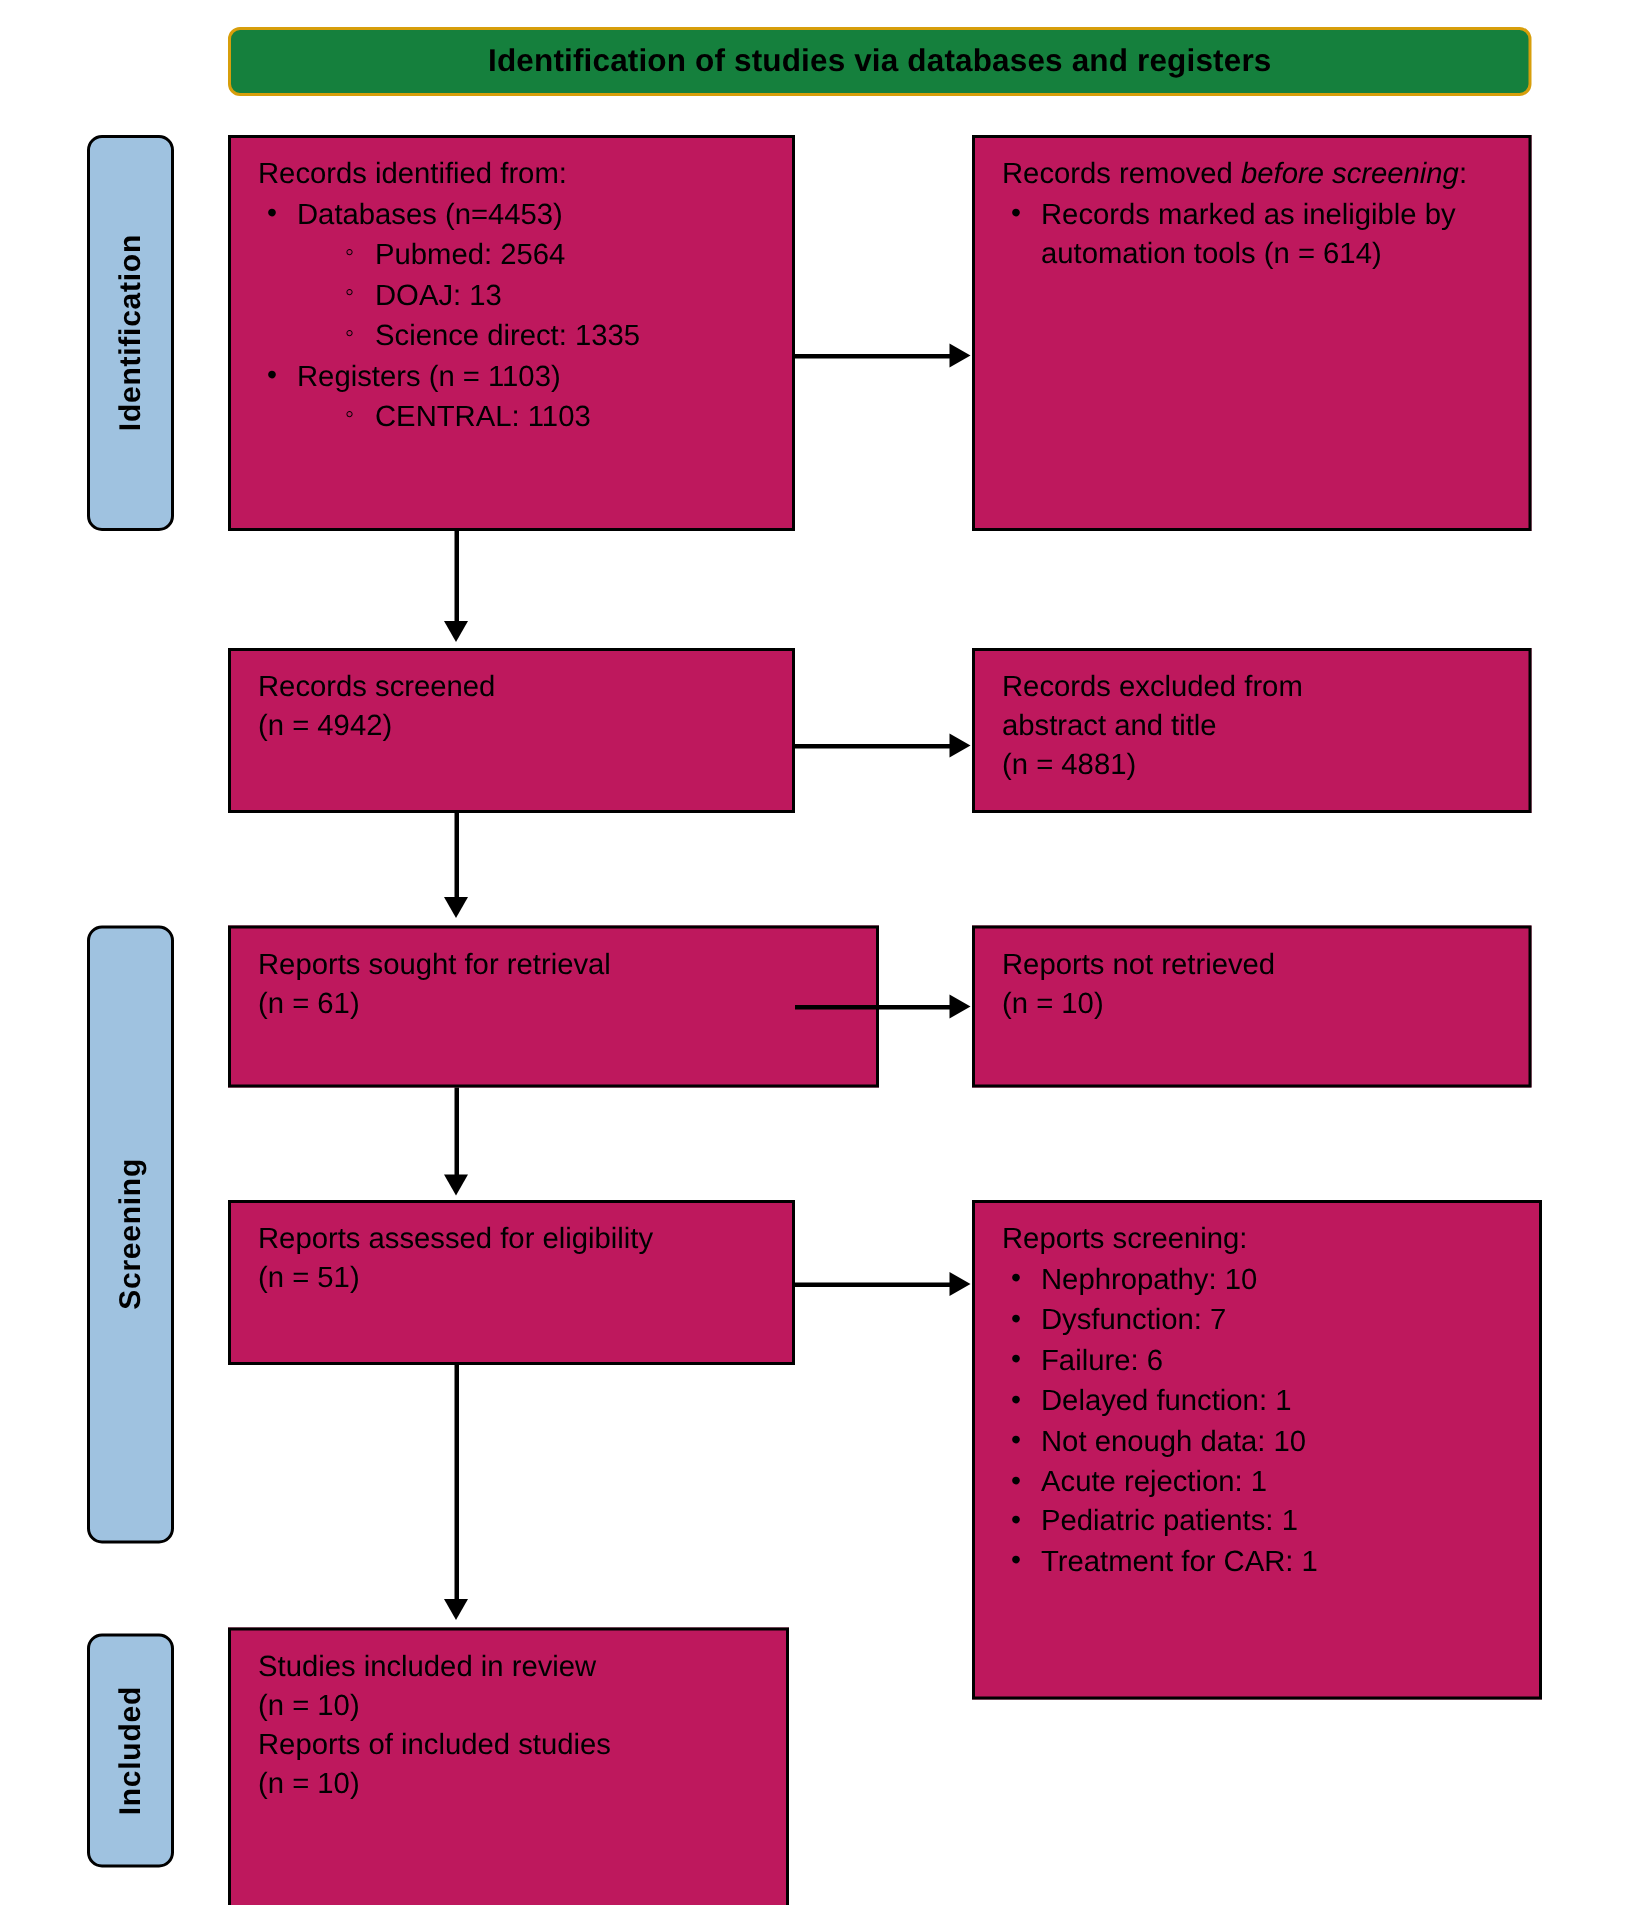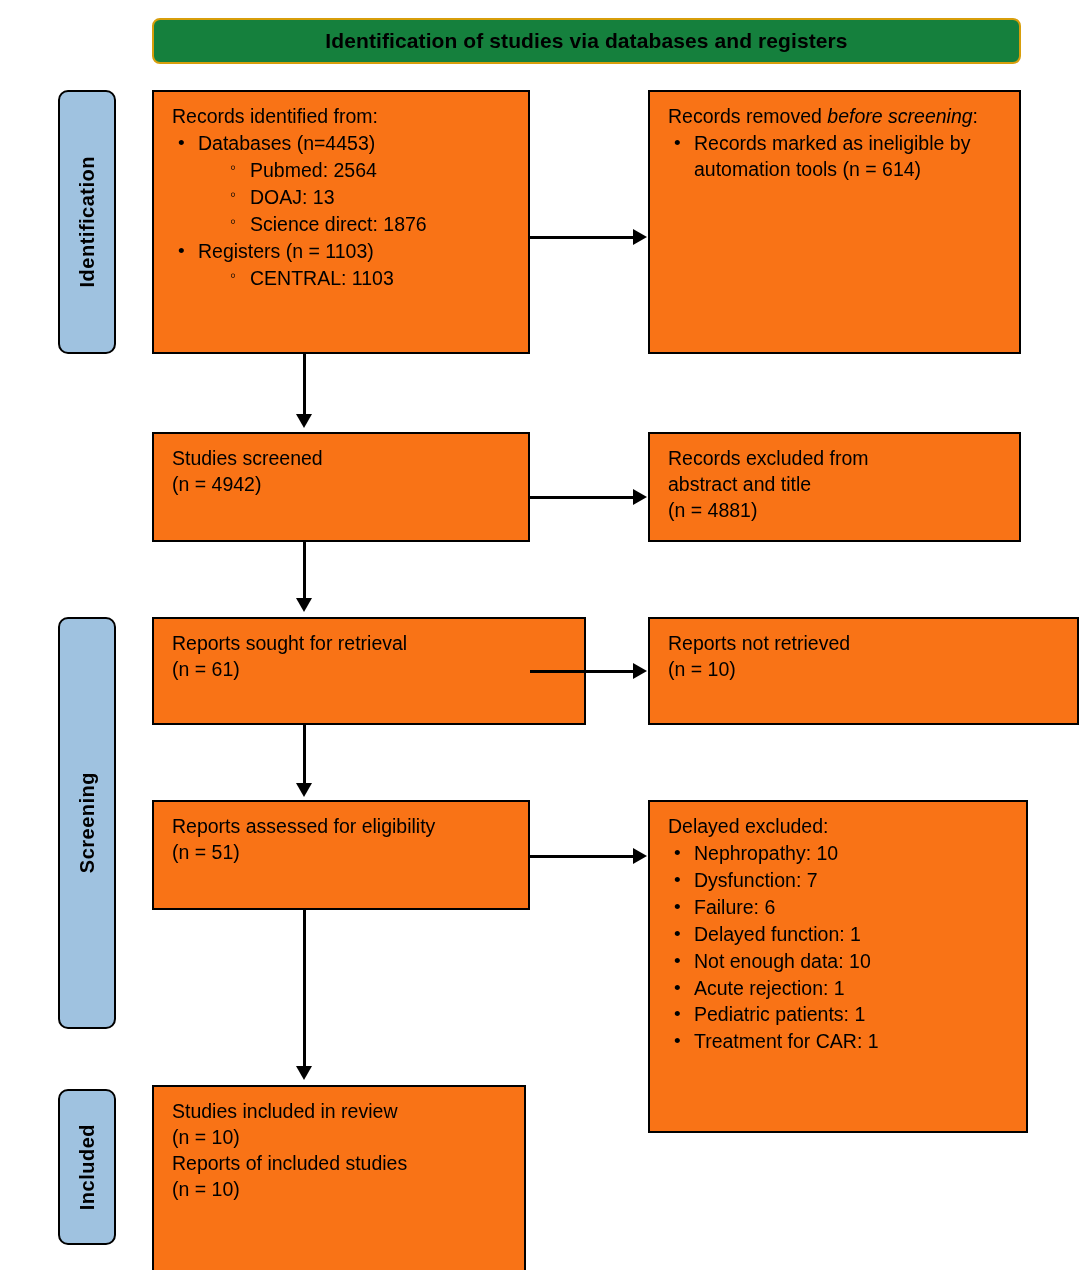--- a/index.html
+++ b/index.html
@@ -59,21 +59,21 @@
     transform: rotate(180deg);
     font-size: 20px;
     font-weight: bold;
     letter-spacing: 0.5px;
     white-space: nowrap;
   }
 
   
   .box {
     position: absolute;
-    background: #f97316;
+    background: #be185d;
     border: 2.5px solid #000000;
     box-sizing: border-box;
     padding: 12px 14px 10px 18px;
     font-size: 19.5px;
     line-height: 1.33;
   }
   .box p {
     margin: 0;
   }
   .box ul {
@@ -151,21 +151,21 @@
   </div>
 
   <div class="box" style="left:152px; top:90px; width:378px; height:264px;">
     <p>Records identified from:</p>
     <ul>
       <li>
         <span>Databases (n=4453)</span>
         <ul>
           <li>Pubmed: 2564</li>
           <li>DOAJ: 13</li>
-          <li>Science direct: 1876</li>
+          <li>Science direct: 1335</li>
         </ul>
       </li>
       <li>
         <span>Registers (n = 1103)</span>
         <ul>
           <li>CENTRAL: 1103</li>
         </ul>
       </li>
     </ul>
   </div>
@@ -177,59 +177,59 @@
     </ul>
   </div>
 
   <div class="arrow-line" style="left:530px; top:236px; width:104px; height:3px;"></div>
   <div class="arrow-head-right" style="left:633px; top:229px;"></div>
 
   <div class="arrow-line" style="left:303px; top:354px; width:3px; height:62px;"></div>
   <div class="arrow-head-down" style="left:296px; top:414px;"></div>
 
   <div class="box" style="left:152px; top:432px; width:378px; height:110px;">
-    <p>Studies screened</p>
+    <p>Records screened</p>
     <p>(n = 4942)</p>
   </div>
 
   <div class="box" style="left:648px; top:432px; width:373px; height:110px;">
     <p>Records excluded from</p>
     <p>abstract and title</p>
     <p>(n = 4881)</p>
   </div>
 
   <div class="arrow-line" style="left:530px; top:496px; width:104px; height:3px;"></div>
   <div class="arrow-head-right" style="left:633px; top:489px;"></div>
 
   <div class="arrow-line" style="left:303px; top:542px; width:3px; height:58px;"></div>
   <div class="arrow-head-down" style="left:296px; top:598px;"></div>
 
   <div class="box" style="left:152px; top:617px; width:434px; height:108px;">
     <p>Reports sought for retrieval</p>
     <p>(n = 61)</p>
   </div>
 
-  <div class="box" style="left:648px; top:617px; width:431px; height:108px;">
+  <div class="box" style="left:648px; top:617px; width:373px; height:108px;">
     <p>Reports not retrieved</p>
     <p>(n = 10)</p>
   </div>
 
   <div class="arrow-line" style="left:530px; top:670px; width:104px; height:3px;"></div>
   <div class="arrow-head-right" style="left:633px; top:663px;"></div>
 
   <div class="arrow-line" style="left:303px; top:725px; width:3px; height:60px;"></div>
   <div class="arrow-head-down" style="left:296px; top:783px;"></div>
 
   <div class="box" style="left:152px; top:800px; width:378px; height:110px;">
     <p>Reports assessed for eligibility</p>
     <p>(n = 51)</p>
   </div>
 
   <div class="box" style="left:648px; top:800px; width:380px; height:333px;">
-    <p>Delayed excluded:</p>
+    <p>Reports screening:</p>
     <ul>
       <li>Nephropathy: 10</li>
       <li>Dysfunction: 7</li>
       <li>Failure: 6</li>
       <li>Delayed function: 1</li>
       <li>Not enough data: 10</li>
       <li>Acute rejection: 1</li>
       <li>Pediatric patients: 1</li>
       <li>Treatment for CAR: 1</li>
     </ul>

